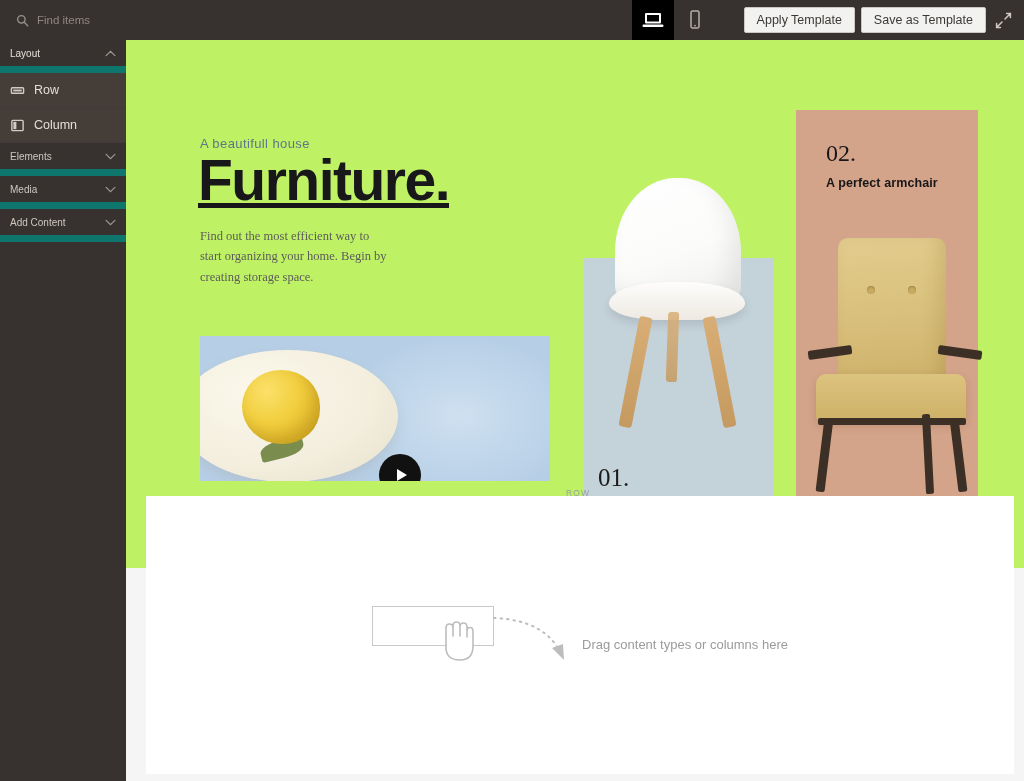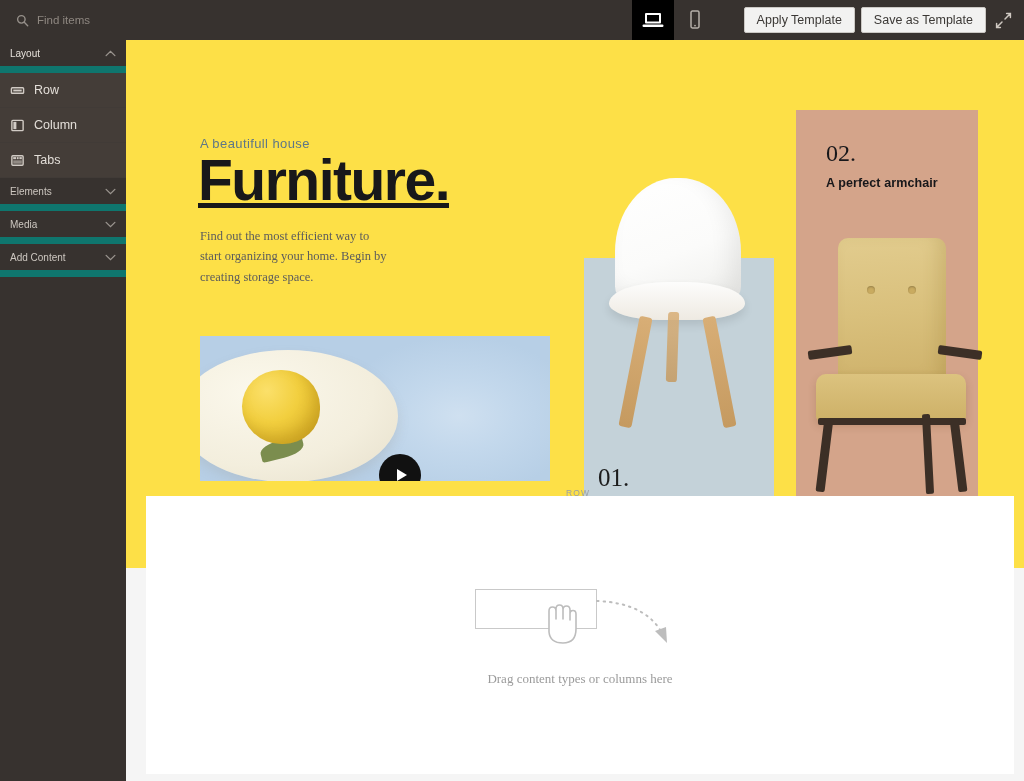--- a/index.html
+++ b/index.html
@@ -72,21 +72,21 @@
   .sb-item .sb-ico { width: 15px; height: 15px; flex: none; opacity: .92; }
   .chev { width: 11px; height: 7px; flex: none; opacity: .65; }
 
   
   .canvas {
     position: absolute; left: 126px; top: 40px;
     width: 898px; height: 741px; background: #f5f5f5; overflow: hidden;
   }
   .hero {
     position: absolute; left: 0; top: 0; width: 898px; height: 528px;
-    background: #fde047; overflow: hidden;
+    background: #bef264; overflow: hidden;
   }
   .hero-eyebrow {
     position: absolute; left: 74px; top: 96px;
     color: #5e7687; font-size: 13px; letter-spacing: .4px;
   }
   .hero-title {
     position: absolute; left: 72px; top: 107px;
     color: #18181a; font-size: 57px; font-weight: bold; letter-spacing: -1.5px; text-decoration: underline;
   }
   .hero-para {
@@ -222,21 +222,21 @@
     font-size: 8.5px; letter-spacing: 1.1px; color: #9aa0a6;
   }
 
   
   .dropzone {
     position: absolute; left: 20px; top: 456px; width: 868px; height: 278px;
     background: #ffffff;
   }
   .dz-inner {
     position: absolute; inset: 0; display: flex;
-    flex-direction: column; align-items: center; justify-content: center; font-family: Liberation Serif, serif;
+    flex-direction: row; align-items: center; justify-content: center;
   }
   .dz-graphic { position: relative; width: 210px; height: 70px; }
   .dz-rect {
     position: absolute; left: 0; top: 6px; width: 122px; height: 40px;
     border: 1px solid #c9c9c9; background: #ffffff;
   }
   .dz-hand { position: absolute; left: 66px; top: 16px; }
   .dz-arrow { position: absolute; left: 120px; top: 14px; }
   .dz-text {
     margin-top: 18px; color: #9b9b9b; font-size: 13px;
@@ -306,30 +306,20 @@
     </div>
 
     <div class="sb-item">
       <svg class="sb-ico" viewBox="0 0 16 16">
         <rect x="2" y="2.5" width="12" height="11" rx="1" fill="none" stroke="#ded8d1" stroke-width="1.5"></rect>
         <rect x="3.6" y="4.1" width="3.2" height="7.8" fill="#ded8d1"></rect>
       </svg>
       <span>Column</span>
     </div>
 
-    <div class="sb-item">
-      <svg class="sb-ico" viewBox="0 0 16 16">
-        <rect x="2" y="3" width="12" height="10" rx="1" fill="none" stroke="#ded8d1" stroke-width="1.5"></rect>
-        <rect x="3.4" y="4.4" width="3" height="2.2" fill="#ded8d1"></rect>
-        <rect x="7.2" y="4.4" width="2" height="2.2" fill="#ded8d1"></rect>
-        <rect x="10" y="4.4" width="2.6" height="2.2" fill="#ded8d1"></rect>
-        <rect x="3.4" y="7.8" width="9.2" height="3.6" fill="#ded8d1" opacity=".55"></rect>
-      </svg>
-      <span>Tabs</span>
-    </div>
 
     <div class="sb-group-head">
       <span>Elements</span>
       <svg class="chev" viewBox="0 0 12 8">
         <path d="M1 1.6 L6 6.4 L11 1.6" fill="none" stroke="#cfc9c2" stroke-width="1.5" stroke-linecap="round"></path>
       </svg>
     </div>
 
     <div class="sb-group-head">
       <span>Media</span>

